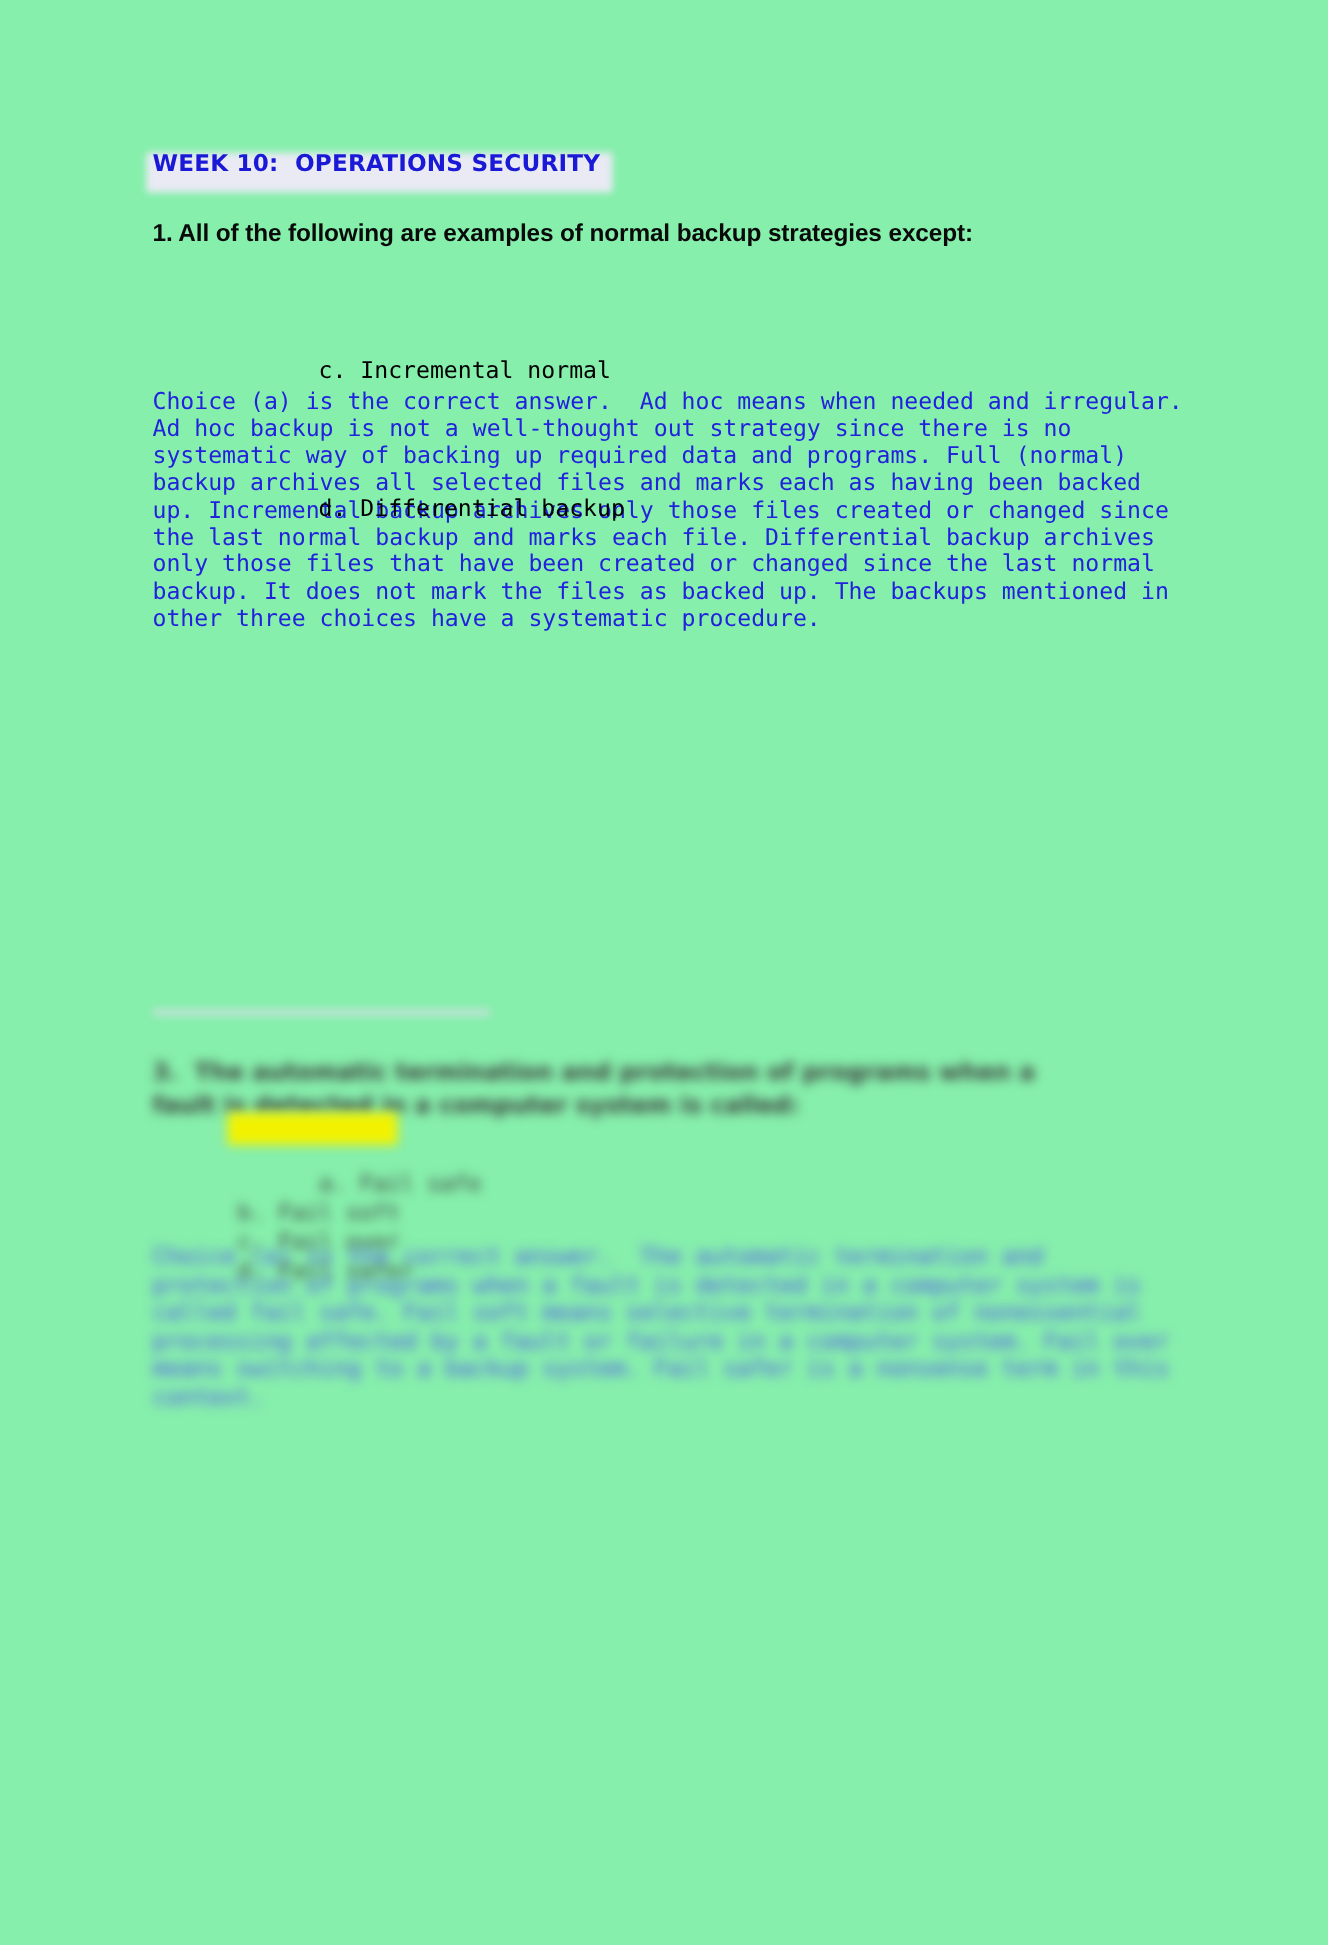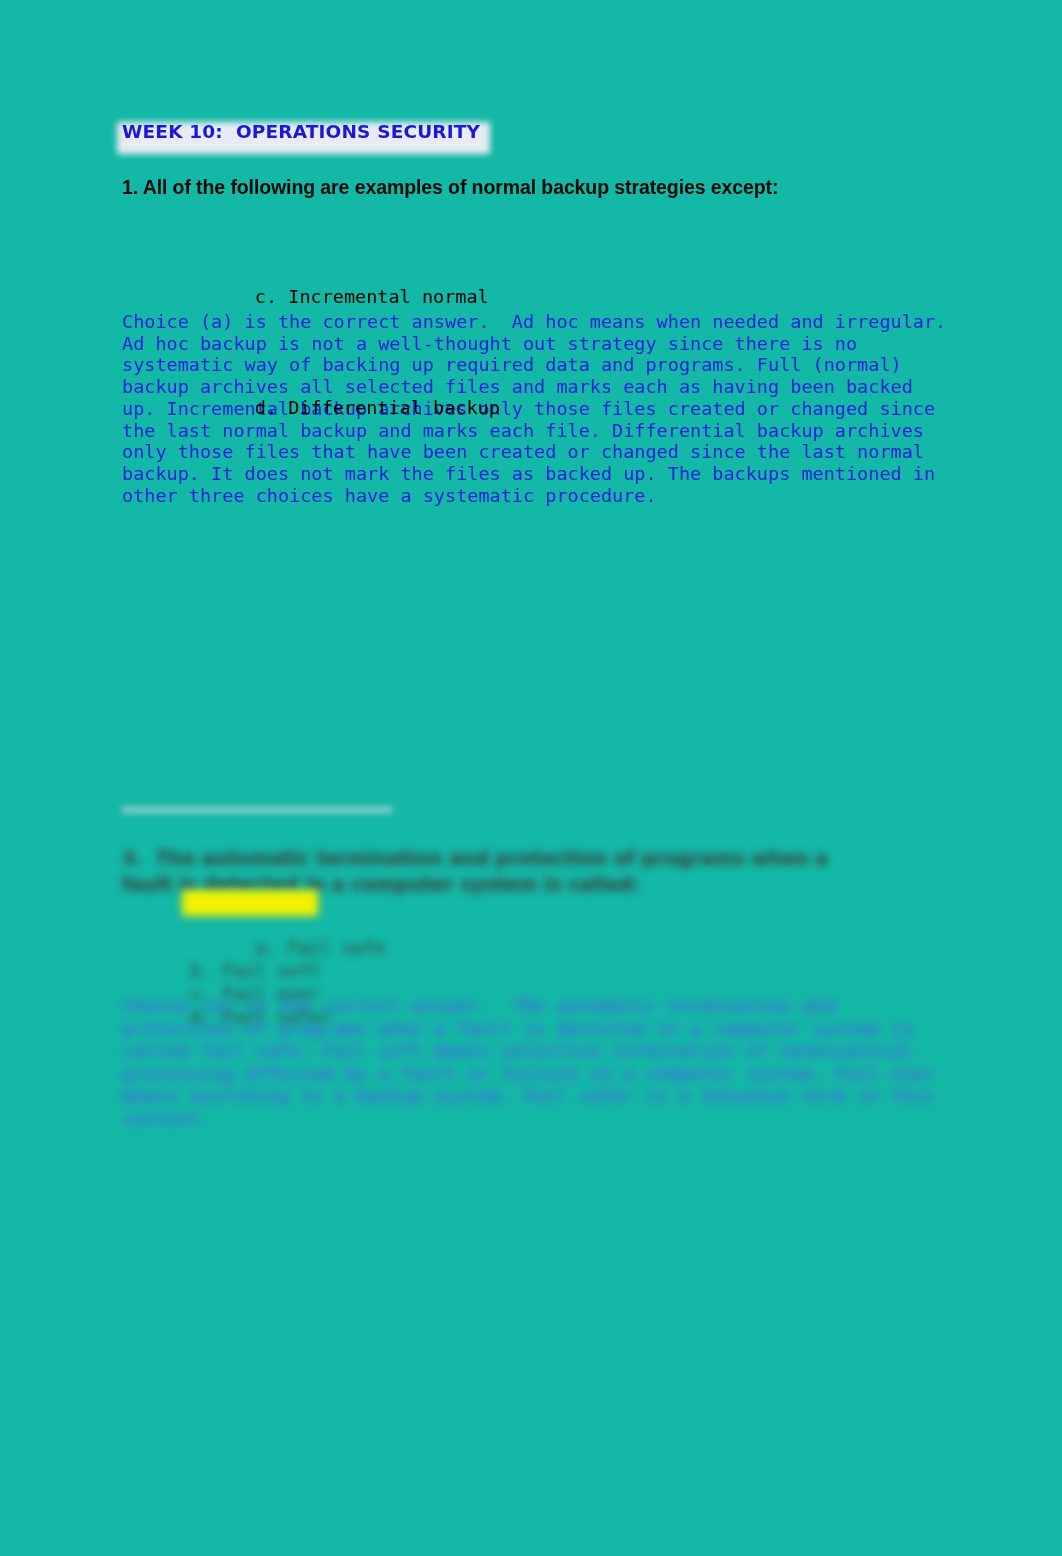--- a/index.html
+++ b/index.html
@@ -14,21 +14,21 @@
     overflow: hidden;
     font-family: "DejaVu Sans", sans-serif;
     -webkit-font-smoothing: antialiased;
   }
 
   .page {
     position: absolute;
     left: 0; top: 0;
     width: 1062px;
     height: 1556px;
-    background: #14b8a6;
+    background: #86efac;
   }
 
   
   .doc-title-wrap {
     position: absolute;
     left: 122px;
     top: 118px;
   }
   .doc-title-hl {
     position: absolute;

